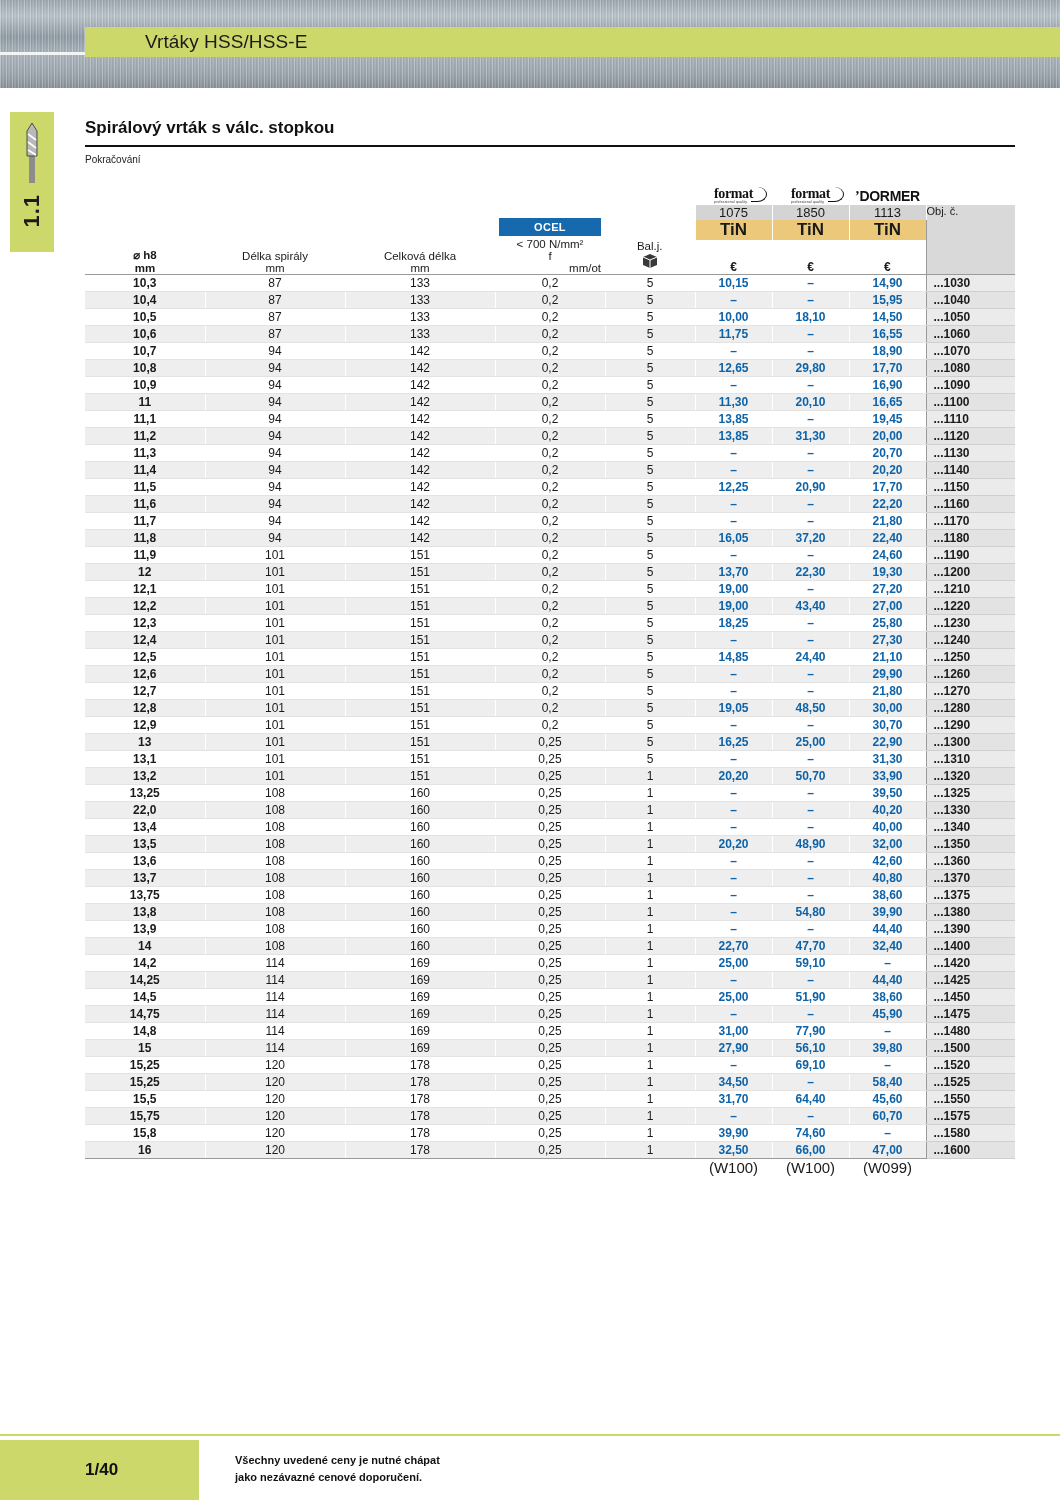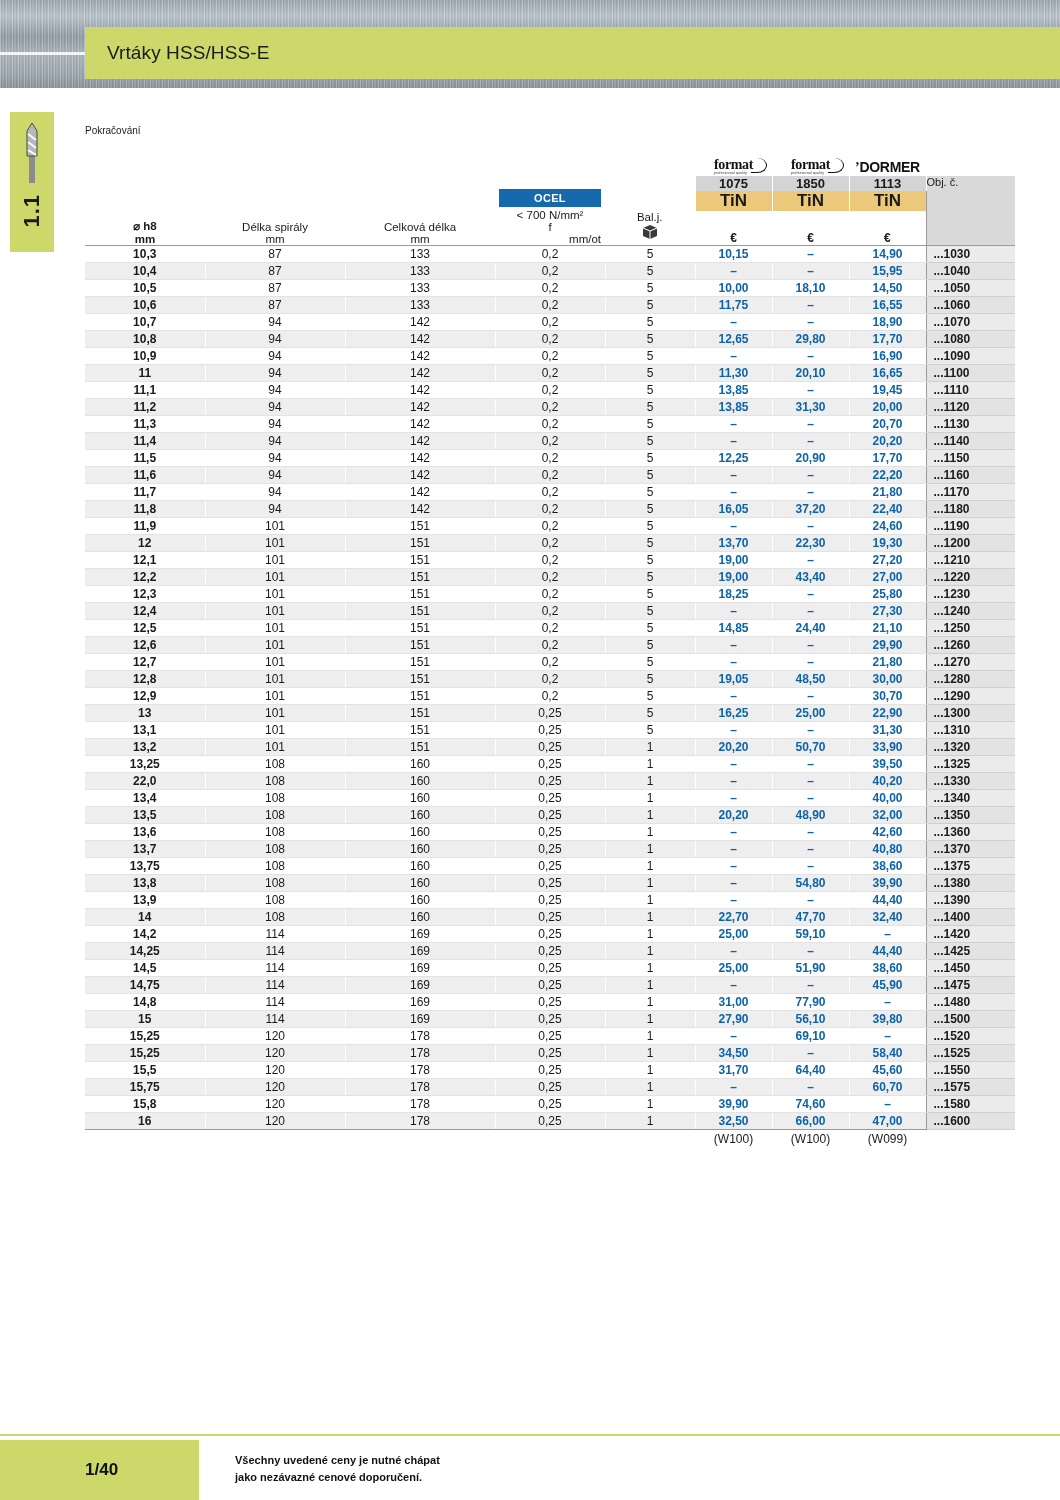--- a/index.html
+++ b/index.html
@@ -19,23 +19,23 @@
         rgba(255,255,255,0.55) 0px, rgba(255,255,255,0.0) 1px,
         rgba(0,0,0,0.10) 2px, rgba(255,255,255,0.28) 3px,
         rgba(0,0,0,0.05) 4px, rgba(255,255,255,0.0) 6px),
       linear-gradient(180deg, #9aa7b0 0%, #b9c3ca 18%, #8e9ba5 42%, #aab4bc 62%, #99a5ae 85%, #889099 100%);
   }
   .metal-band .split {
     position: absolute; left: 0; top: 52px; width: 1060px; height: 3px;
     background: #f2f4f5;
   }
   .title-bar {
-    position: absolute; left: 85px; top: 27px; width: 975px; height: 52px;
+    position: absolute; left: 85px; top: 27px; width: 975px; height: 30px;
     background: #ccd96a;
-    display: flex; align-items: center;
+    display: flex; align-items: center; padding-left: 38px;
   }
   .title-bar .txt {
     font-size: 19px; color: #1b1b1b; padding-left: 22px; letter-spacing: .1px;
   }
 
   
   .chapter-tab {
     position: absolute; left: 10px; top: 112px; width: 44px; height: 140px;
     background: #ccd96a;
     display: flex; flex-direction: column; align-items: center;
@@ -80,21 +80,21 @@
     border-right: 1.6px solid #111; border-radius: 0 60% 60% 0 / 0 50% 50% 0;
     border-bottom: 1.6px solid #111;
   }
   .logo-dormer {
     display: inline-block; font-size: 14px; font-weight: bold; color: #111;
     font-family: "Liberation Sans", sans-serif; letter-spacing: -0.3px;
   }
   .logo-dormer .c { font-family: "Liberation Serif", serif; font-weight: bold; }
 
   .h-artnum {
-    background: #d4d4d4; text-align: center; font-weight: bold; font-size: 13px;
+    background: #d4d4d4; text-align: center; font-weight: normal; font-size: 13px;
     height: 14px; border-left: 1px solid #fff; border-right: 1px solid #fff;
   }
   .h-coat {
     background: #ecc museum; }
   .h-coat {
     background: #ecc97a; text-align: center; font-weight: bold; font-size: 17px;
     height: 18px; color: #1a1a1a; border-left: 1px solid #fff; border-right: 1px solid #fff;
   }
   .h-eur { text-align: center; font-size: 12px; font-weight: bold; height: 34px; vertical-align: bottom; padding-bottom: 3px; background:#fff;}
 
@@ -122,21 +122,21 @@
   tr.drow td.dia { font-weight: bold; }
   tr.drow td.price { color: #0e63a8; font-weight: bold; }
   tr.drow td.objc {
     background: #ebebeb; font-weight: bold; text-align: left; padding-left: 7px;
     border-left: 1px solid #9a9a9a; border-bottom: 1px solid #cfcfcf;
   }
   tr.drow.alt td.objc { background: #e3e3e3; }
   tr.drow td.sep { border-left: 1px solid #fff; }
   tr.first td { border-top: 1px solid #9a9a9a; }
   tr.lastrow td { border-bottom: 1px solid #9a9a9a; }
-  tr.foot td { height: 18px; font-size: 12px; text-align: center; background:#fff; }
+  tr.foot td { height: 18px; font-size: 15px; text-align: center; background:#fff; }
 
   
   .foot-rule { position: absolute; left: 0; top: 1434px; width: 1060px; height: 2px; background: #ccd96a; }
   .foot-green {
     position: absolute; left: 0; top: 1440px; width: 199px; height: 60px;
     background: #ccd96a; display: flex; align-items: center;
   }
   .foot-green .pg { font-size: 17px; font-weight: bold; color: #111; padding-left: 85px; }
   .foot-left {
     position: absolute; left: 235px; top: 1452px; font-size: 11px; font-weight: bold;
@@ -164,20 +164,21 @@
       <svg width="16" height="62" viewBox="0 0 16 62">
         <rect x="5" y="34" width="6" height="27" fill="#8c8c8c"></rect>
         <path d="M8 1 L13 9 L13 34 L3 34 L3 9 Z" fill="#b8b8b8" stroke="#4a4a4a" stroke-width="1"></path>
         <path d="M4 12 L12 18 M4 20 L12 26 M4 28 L12 33" stroke="#ffffff" stroke-width="1.6" fill="none"></path>
       </svg>
     </span>
     <span class="chapter-num">1.1</span>
   </div>
 
   <div class="content">
+    <h1 class="sec-title">Spirálový vrták s válc. stopkou</h1>
     <div class="sec-sub">Pokračování</div>
 
     <table class="spec">
       <colgroup>
         <col style="width:120px">
           <col style="width:140px">
           <col style="width:150px">
         <col style="width:110px">
           <col style="width:90px">
         <col style="width:77px">

